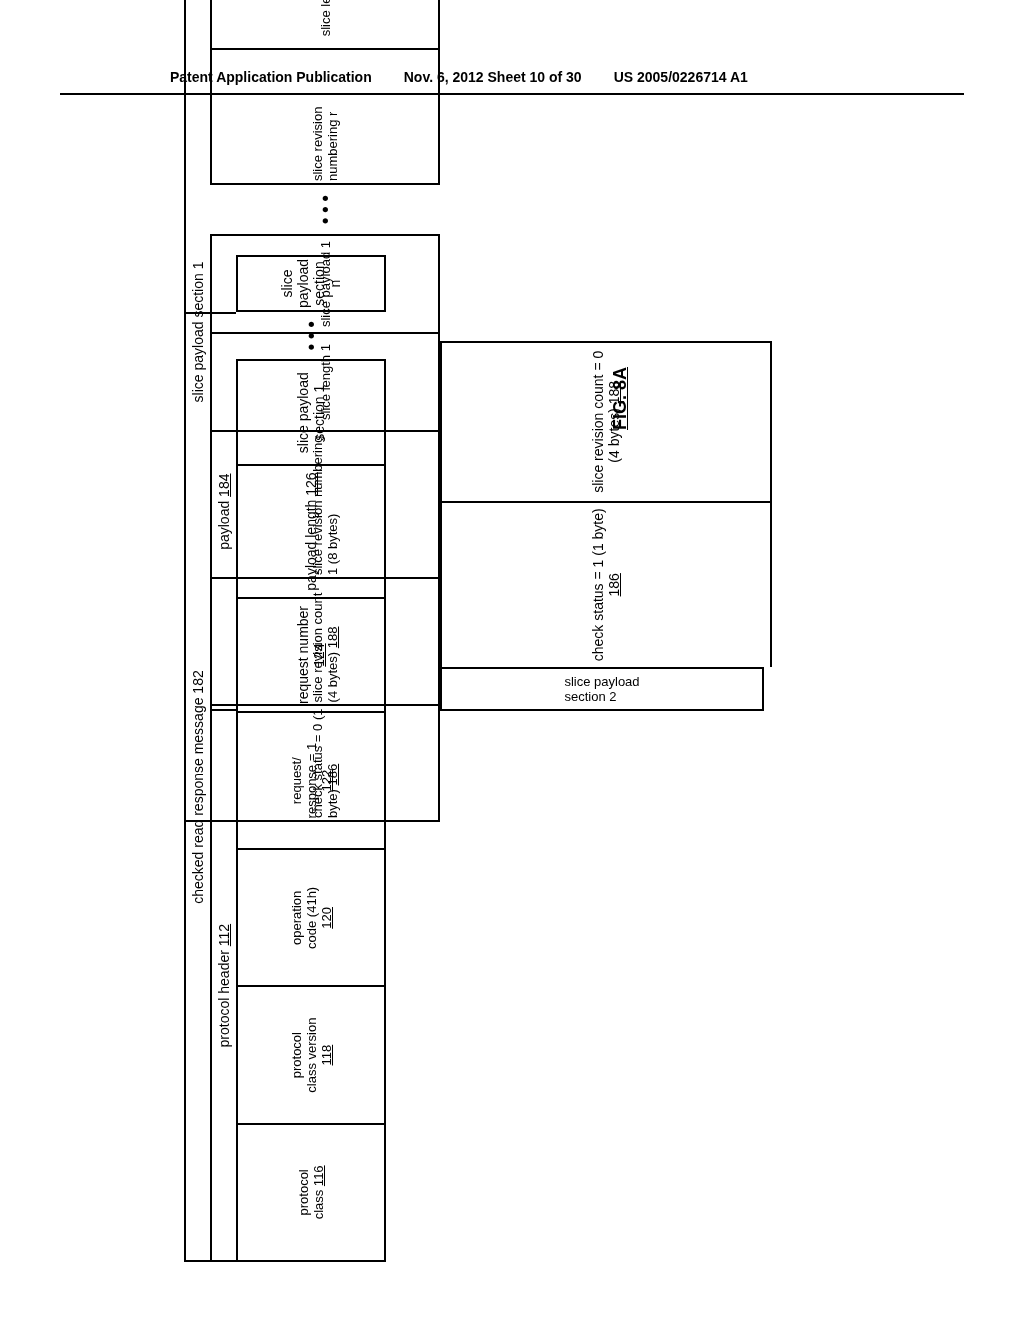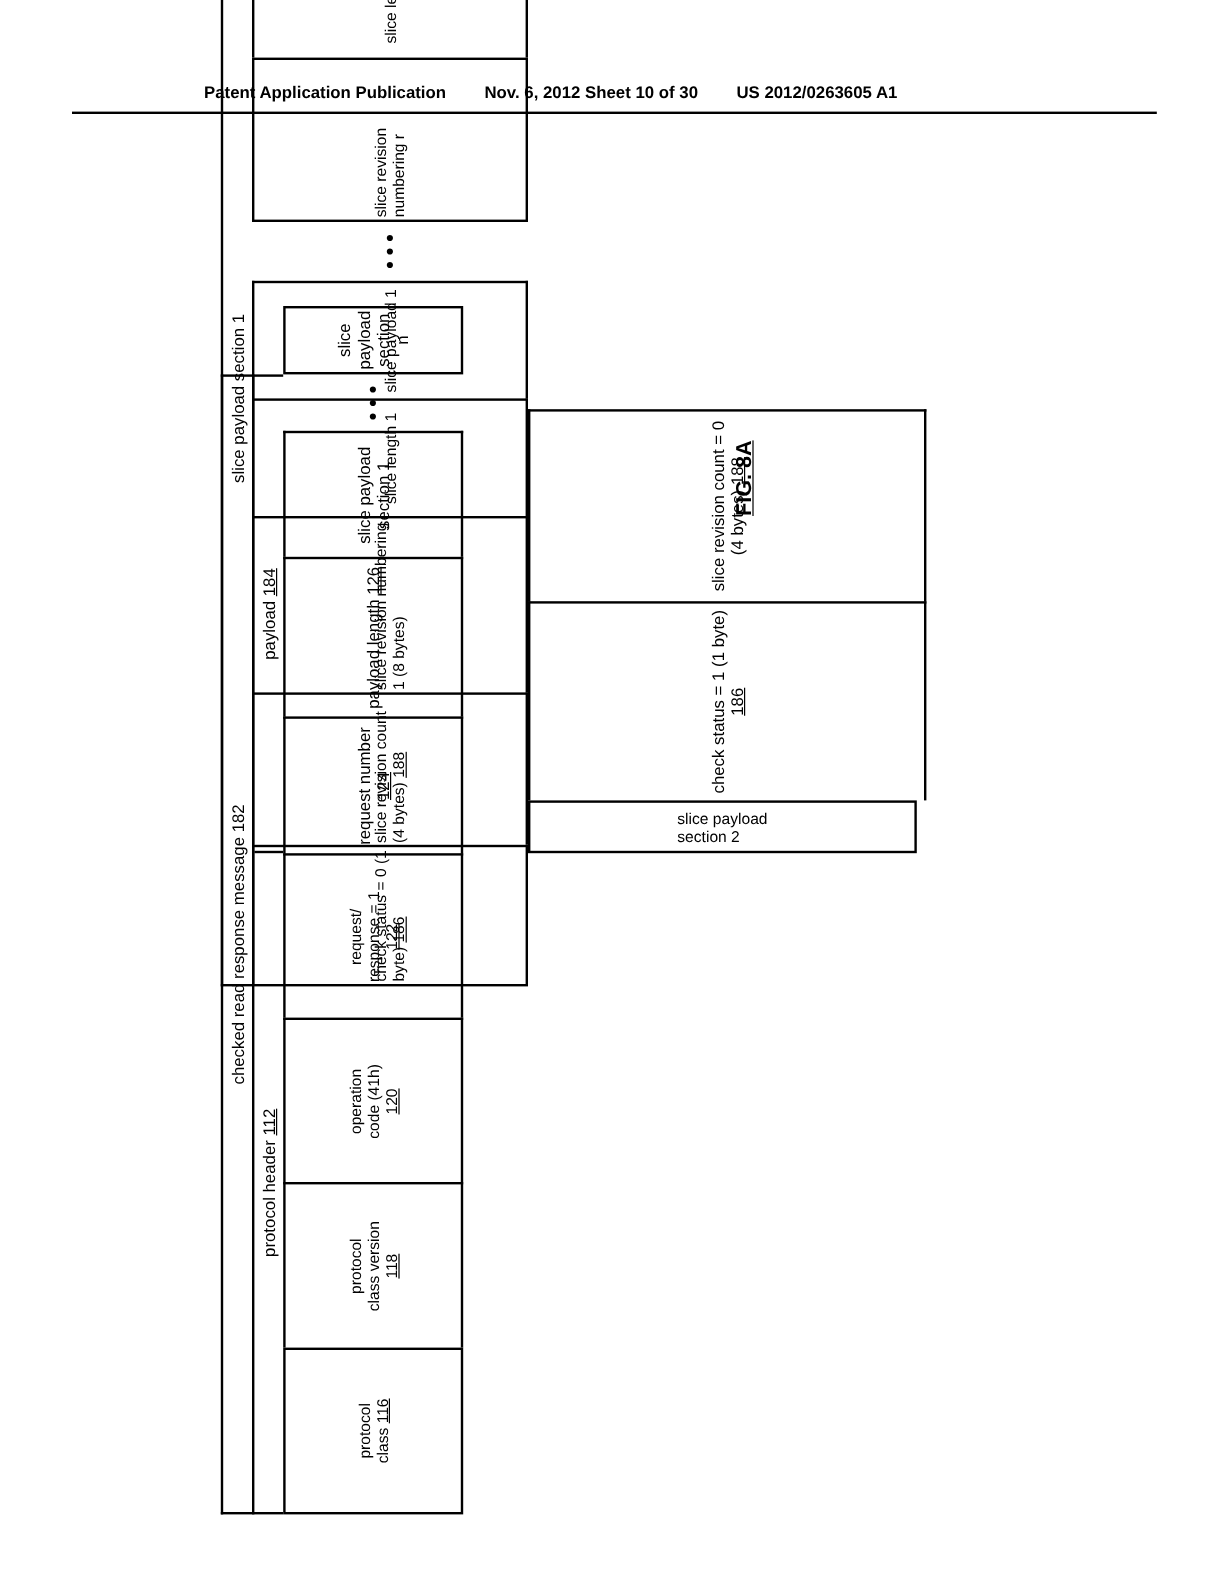--- a/index.html
+++ b/index.html
@@ -126,21 +126,21 @@
   }
 
   .u { text-decoration: underline; }
 </style>
 </head>
 <body>
 
 <div class="page-header">
   <span>Patent Application Publication</span>
   <span>Nov. 6, 2012   Sheet 10 of 30</span>
-  <span>US 2012/0263605 A1</span>
+  <span>US 2005/0226714 A1</span>
 </div>
 
 <div class="diagram-area">
 
   <div class="rot fig-label" style="left:610px; top:300px;">FIG. 8A</div>
 
   <div class="rot msg-table">
     <div class="outer-label" style="border-bottom:none;">
       <span>checked read response message 182</span>
     </div>

